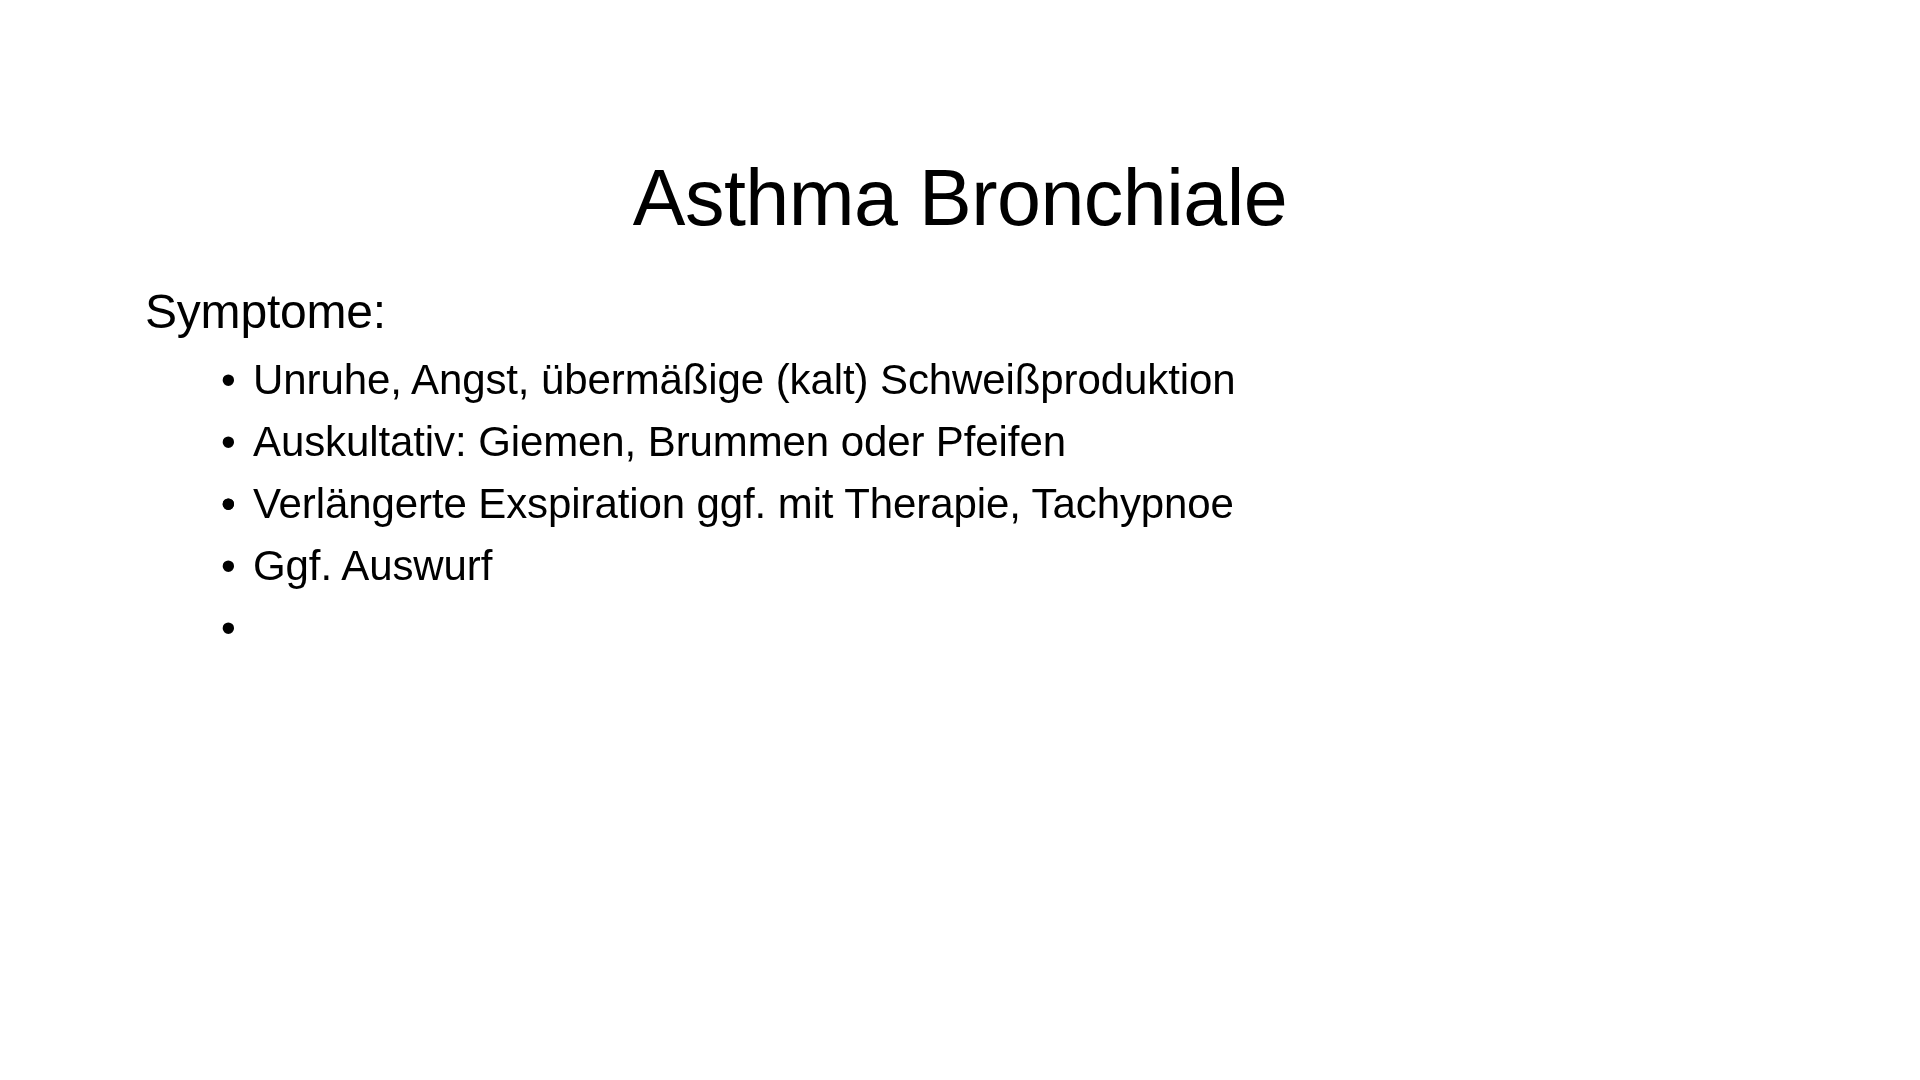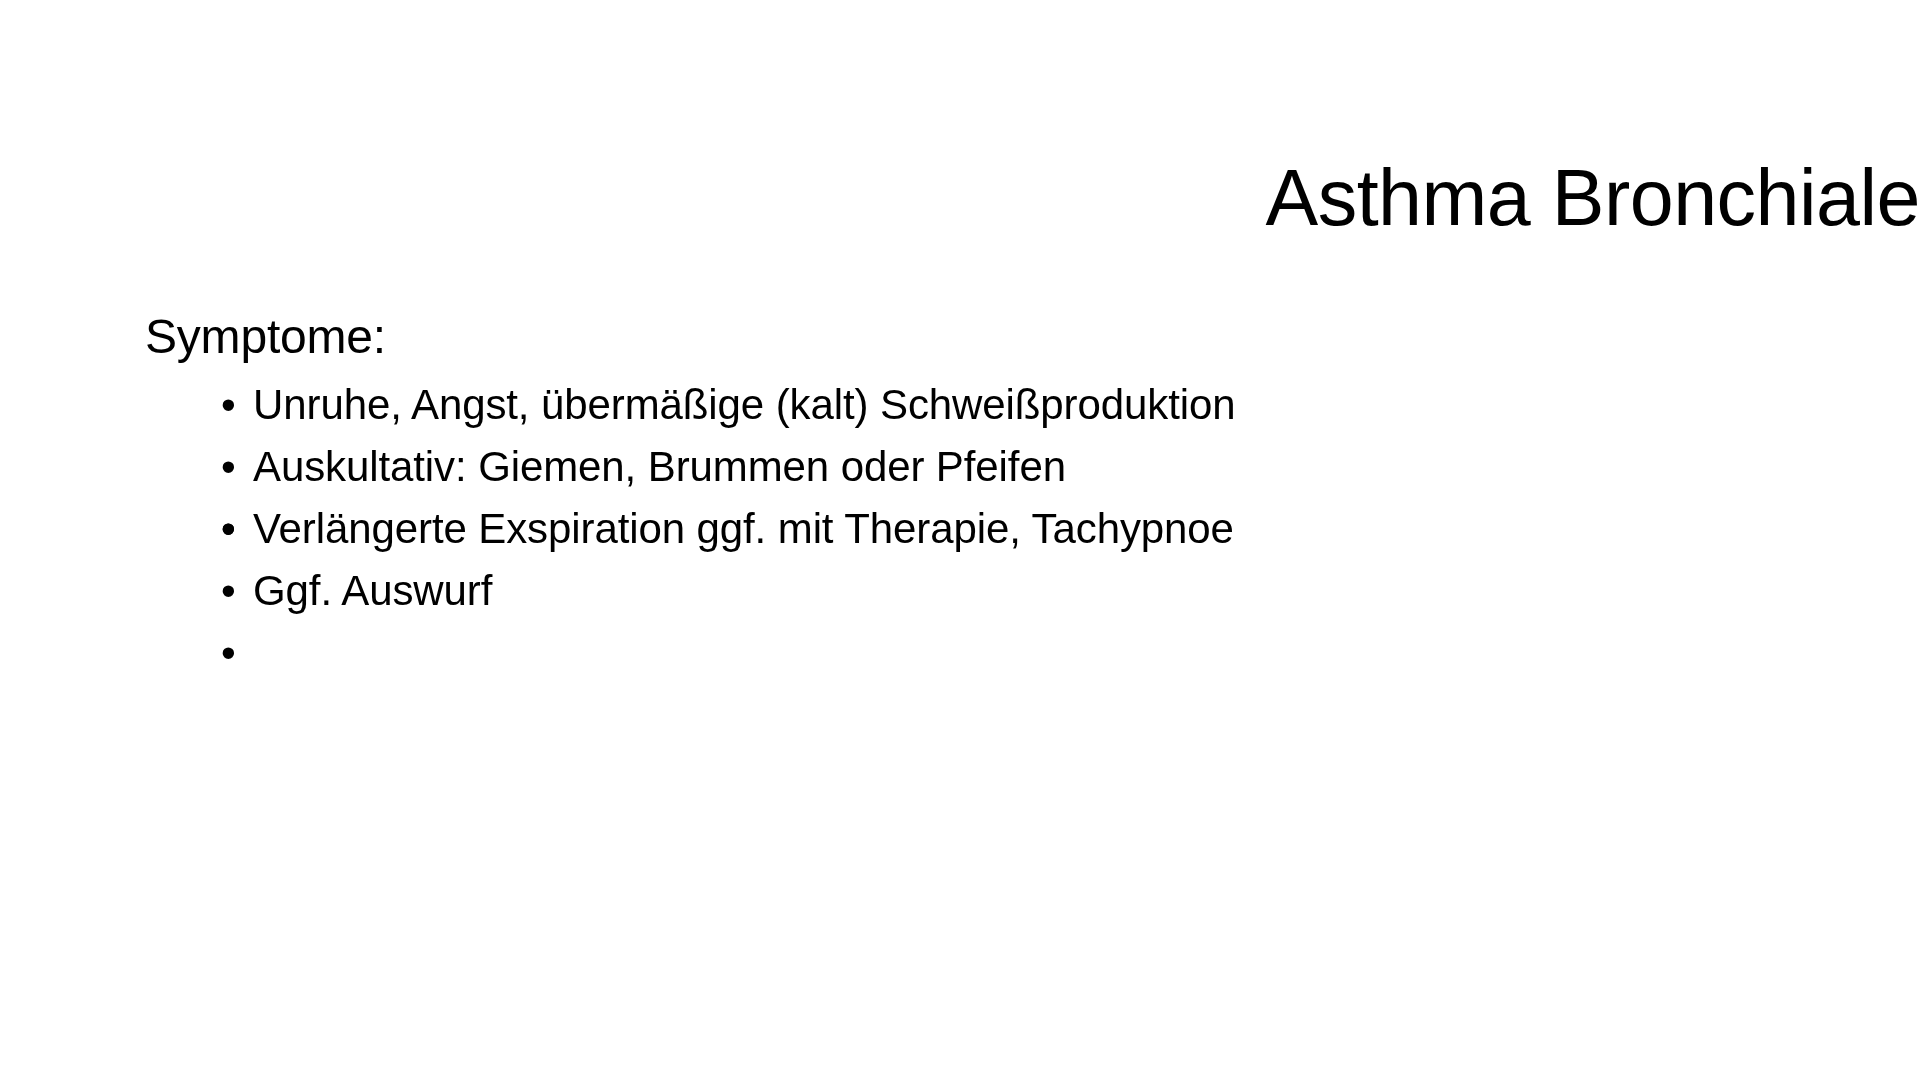--- a/index.html
+++ b/index.html
@@ -21,34 +21,34 @@
     height: 1080px;
     background: #ffffff;
   }
 
   
   .slide-title {
     position: absolute;
     left: 0;
     top: 104px;
     width: 1920px;
-    text-align: right;
+    text-align: center;
     font-size: 79px;
     line-height: 1.05;
     font-weight: 400;
     letter-spacing: -0.5px;
     color: #000000;
     white-space: nowrap;
   }
 
   
   .body-block {
     position: absolute;
     left: 145px;
-    top: 308px;
+    top: 283px;
     width: 1680px;
   }
 
   .body-heading {
     font-size: 48px;
     line-height: 1.2;
     font-weight: 400;
     color: #000000;
     margin: 0 0 8px 0;
     letter-spacing: -0.2px;

